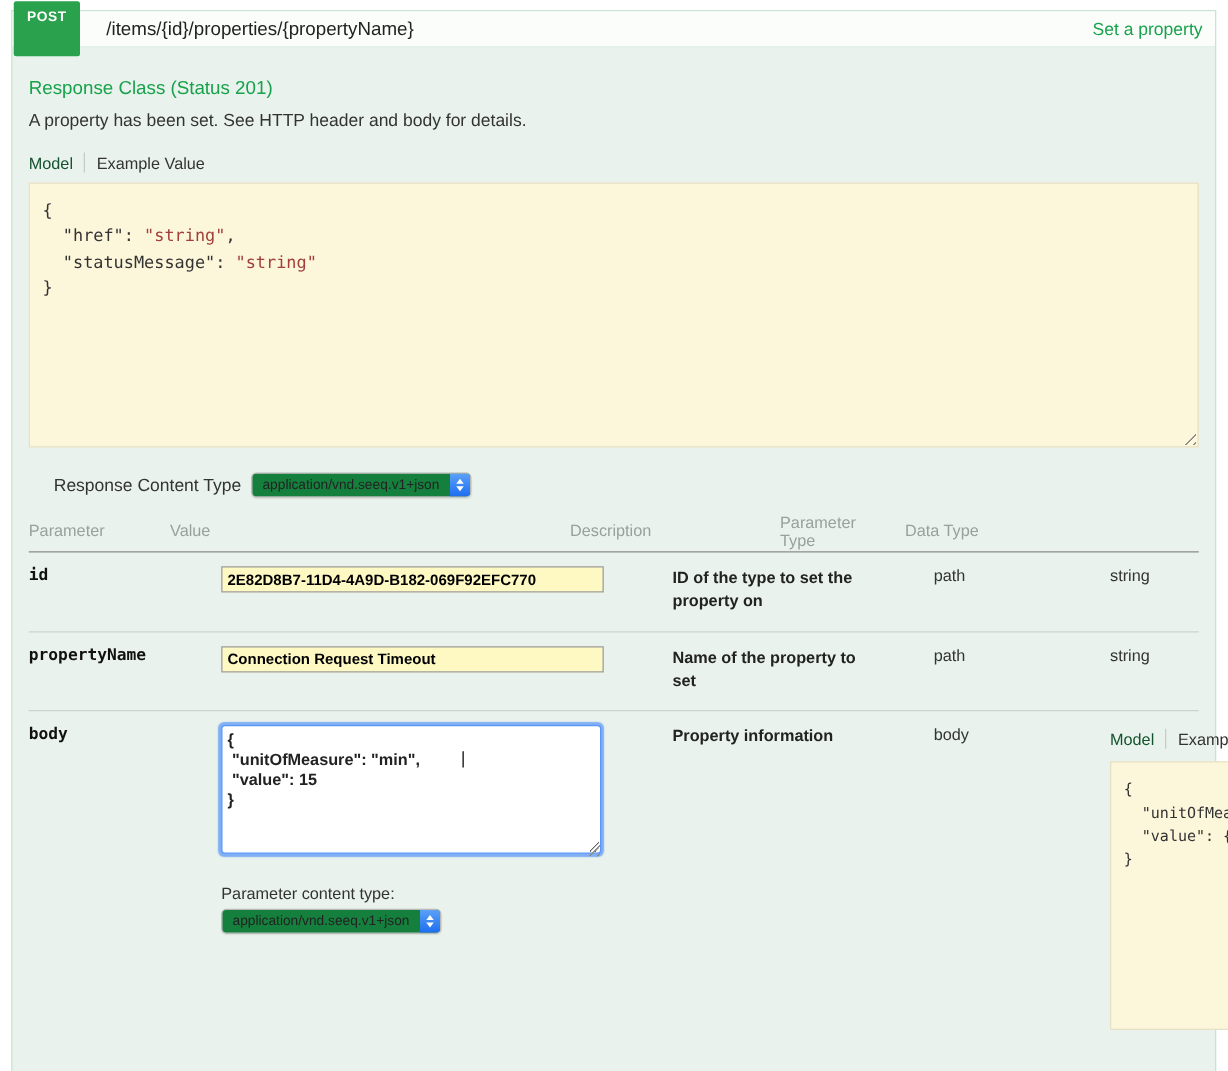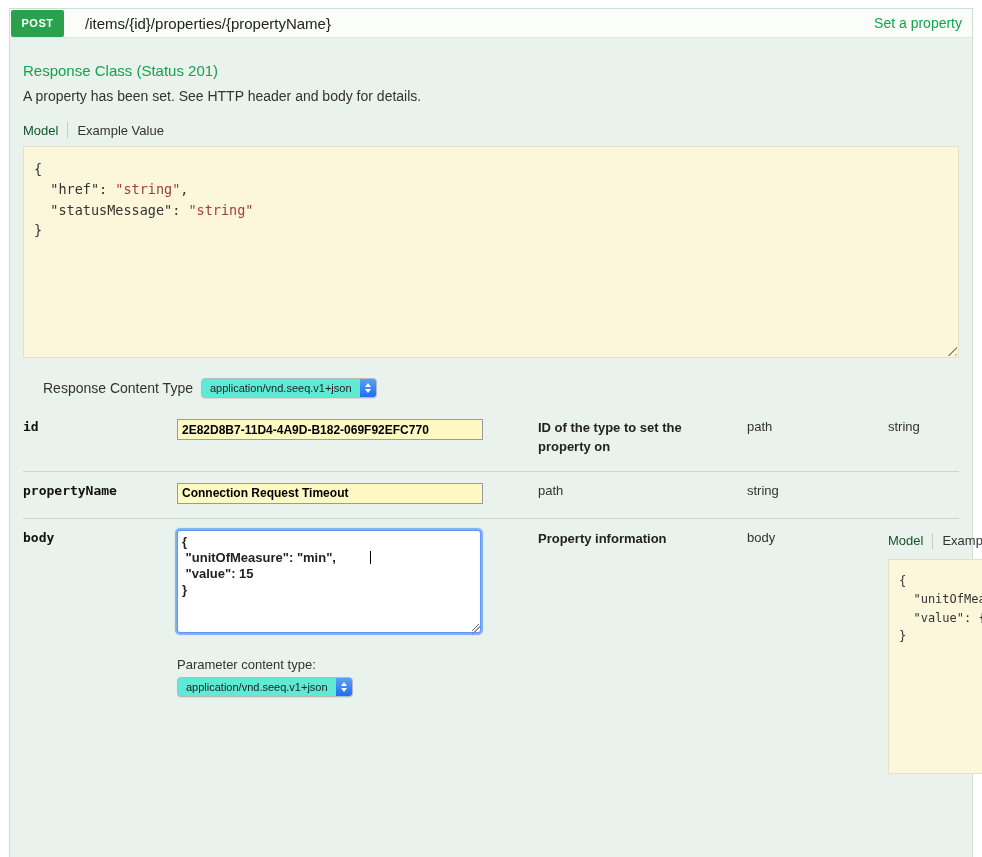--- a/index.html
+++ b/index.html
@@ -10,21 +10,21 @@
   *{box-sizing:border-box;margin:0;padding:0;}
   html,body{width:982px;height:857px;overflow:hidden;background:#fff;
     font-family:"Liberation Sans",sans-serif;}
   .panel{position:absolute;left:9px;top:8px;width:964px;height:900px;
     border:1px solid var(--panel-border);background:var(--content-bg);}
   
   .heading{display:flex;align-items:center;height:29px;background:#fbfdfb;
     border-bottom:1px solid #d8ece0;padding:1px 10px 1px 1px;}
   .method-badge{display:inline-block;background:var(--badge-green);color:#fff;
     font-size:11px;font-weight:bold;letter-spacing:.5px;border-radius:2px;
-    width:53px;height:27px;line-height:27px;text-align:center;cursor:pointer;}
+    width:53px;height:44px;line-height:27px;text-align:center;cursor:pointer;}
   .path{margin-left:21px;font-size:15px;color:#222;cursor:pointer;}
   .summary{margin-left:auto;color:var(--accent-green);font-size:14px;cursor:pointer;}
   
   .content{padding:0 13px;}
   h4.green{color:var(--accent-green);font-size:15px;font-weight:normal;}
   .rc-title{margin-top:24px;}
   .rc-desc{margin-top:9px;font-size:14px;color:#333;}
   .tabs{margin-top:17px;display:flex;align-items:center;font-size:13px;height:18px;}
   .tab{cursor:pointer;color:#333;}
   .tab.inactive{color:#14532d;}
@@ -34,21 +34,21 @@
   .code-box pre{font-family:"DejaVu Sans Mono",monospace;color:#333;white-space:pre;}
   .code-box .code-str{color:var(--code-string-red);}
   .big-box{margin-top:7px;height:212px;font-size:13.5px;}
   .big-box pre{font-size:13.5px;line-height:1.5;}
   .gripper{position:absolute;right:1px;bottom:1px;width:11px;height:11px;cursor:nwse-resize;
     background:repeating-linear-gradient(135deg,#8f8f8f 0 1px,transparent 1px 4.5px);
     clip-path:polygon(100% 0,100% 100%,0 100%);}
   
   .rct-row{margin-top:20px;display:flex;align-items:center;margin-left:20px;}
   .rct-label{font-size:14px;color:#333;}
-  .mac-select{display:inline-flex;align-items:center;background:#5eead4;
+  .mac-select{display:inline-flex;align-items:center;background:#15803d;
     border:1px solid #b9b9b9;border-radius:4px;height:20px;padding-left:8px;
     margin-left:8px;cursor:pointer;box-shadow:0 1px 1px rgba(0,0,0,.08);}
   .mac-select-label{font-size:11px;color:#222;padding-right:8px;}
   .stepper{width:16px;height:18px;margin:0;border-radius:0 3px 3px 0;
     background:linear-gradient(#5ba0f8,#1e6ef0);display:flex;flex-direction:column;
     align-items:center;justify-content:center;}
   .chev-up{width:0;height:0;border-left:3px solid transparent;border-right:3px solid transparent;
     border-bottom:4px solid #fff;margin-bottom:2px;}
   .chev-down{width:0;height:0;border-left:3px solid transparent;border-right:3px solid transparent;
     border-top:4px solid #fff;}
@@ -114,32 +114,40 @@
         <span class="mac-select-label">application/vnd.seeq.v1+json</span>
         <span class="stepper">
             <i class="chev-up"></i>
             <i class="chev-down"></i>
           </span>
       </span>
     </div>
 
 
     <div class="ptable">
+      <div class="prow thead">
+        <div class="c0">Parameter</div>
+        <div class="c1">Value</div>
+        <div class="c2">Description</div>
+        <div class="c4">Parameter Type</div>
+        <div class="c5">Data Type</div>
+      </div>
 
       <div class="prow drow">
         <div class="pname">id</div>
         <div><input class="text-input" type="text" value="2E82D8B7-11D4-4A9D-B182-069F92EFC770" style=""></div>
         <div class="pdesc">ID of the type to set the property on</div>
         <div>path</div>
         <div>string</div>
       </div>
 
       <div class="prow drow">
         <div class="pname">propertyName</div>
         <div><input class="text-input" type="text" value="Connection Request Timeout" style=""></div>
+        <div class="pdesc">Name of the property to set</div>
         <div>path</div>
         <div>string</div>
       </div>
 
       <div class="prow drow last">
         <div class="pname">body</div>
         <div>
           <span class="ta-wrap">
             <textarea class="body-textarea" spellcheck="false" style="">{
  "unitOfMeasure": "min",

